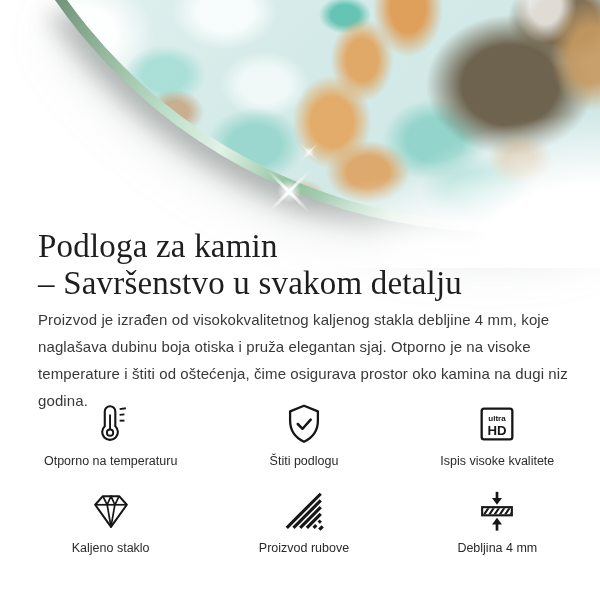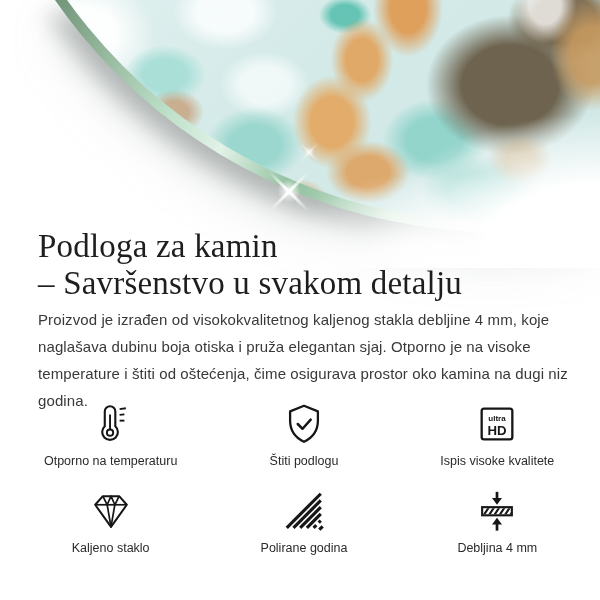--- a/index.html
+++ b/index.html
@@ -185,21 +185,21 @@
     <div class="ic">
       <svg width="46" height="46" viewBox="0 0 48 48">
         <line class="ln" stroke-width="3.3" x1="6" y1="41.5" x2="41.5" y2="6"></line>
         <line class="ln" stroke-width="3.3" x1="13" y1="41.5" x2="41.5" y2="13"></line>
         <line class="ln" stroke-width="3.3" x1="20" y1="41.5" x2="41.5" y2="20"></line>
         <line class="ln" stroke-width="3.3" x1="27" y1="41.5" x2="41.5" y2="27"></line>
         <line class="ln" stroke-width="3.3" x1="34" y1="41.5" x2="41.5" y2="34" stroke-dasharray="4 3.5"></line>
         <line class="ln" stroke-width="3.3" x1="40" y1="43.5" x2="43.5" y2="40"></line>
       </svg>
     </div>
-    <div class="lbl">Polirane godina</div>
+    <div class="lbl">Proizvod rubove</div>
   </div>
 
   <div class="feature">
     <div class="ic">
       <svg width="46" height="46" viewBox="0 0 48 48">
         <defs>
             <clipPath id="barclip">
               <rect x="9.6" y="21.1" width="28.8" height="6.3"></rect>
             </clipPath>
           </defs>

